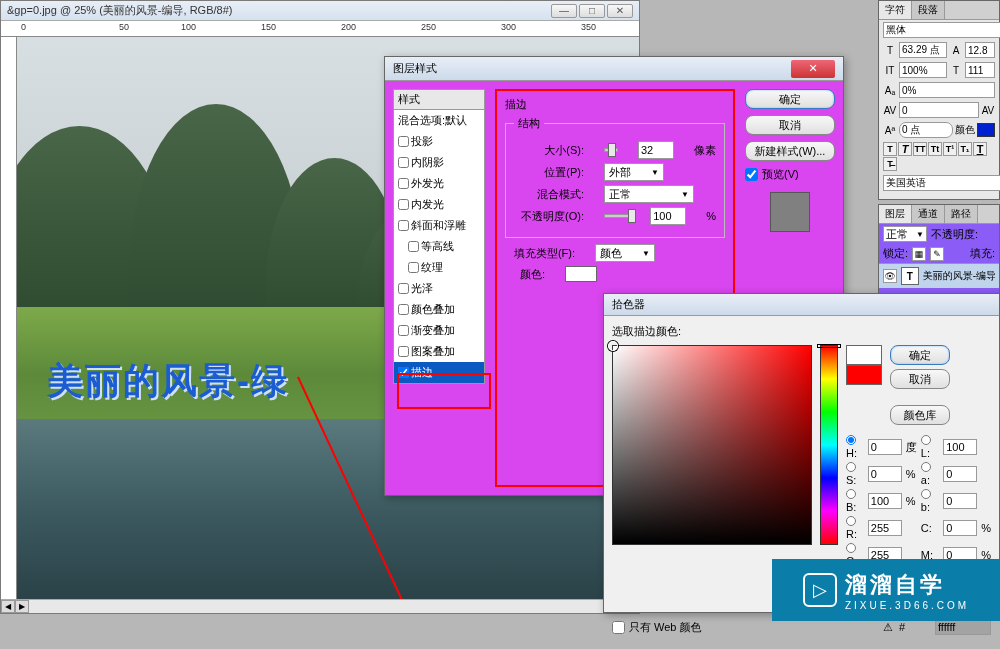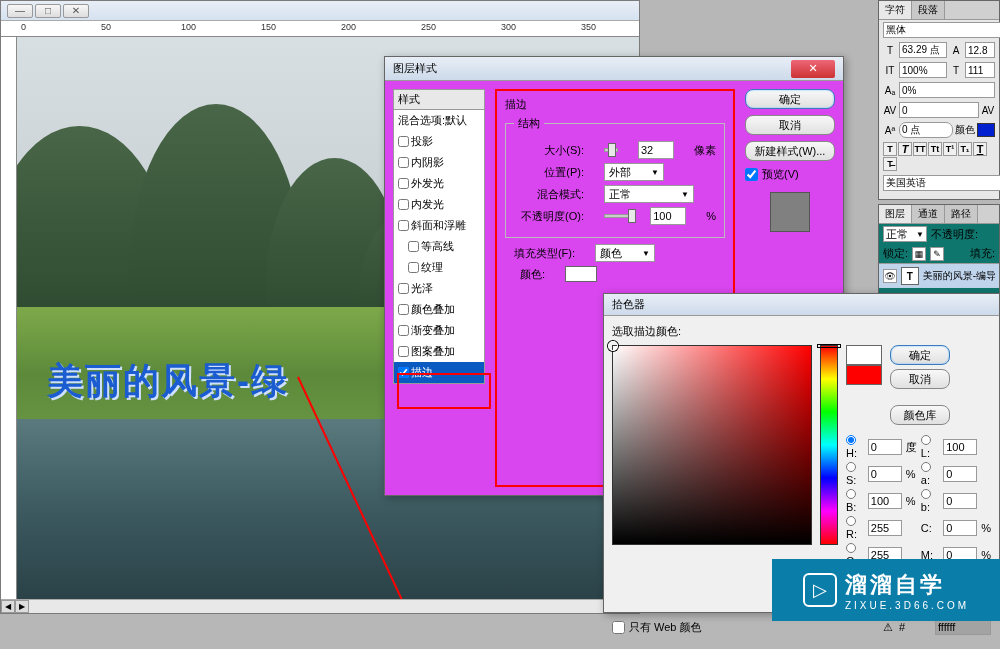--- a/index.html
+++ b/index.html
@@ -82,48 +82,49 @@
 .panel-tab { padding: 2px 6px; background: #e8e8e8; border-right: 1px solid #999; font-size: 10px; }
 .panel-tab.inactive { background: #c8c8c8; }
 .char-row { display: flex; align-items: center; gap: 2px; padding: 2px 4px; }
 .char-icon { width: 14px; font-size: 10px; text-align: center; }
 .char-input { flex: 1; height: 16px; border: 1px solid #999; background: #fff; padding: 0 2px; font-size: 10px; }
 .char-btns { display: flex; gap: 1px; padding: 2px 4px; flex-wrap: wrap; }
 .char-btn { width: 14px; height: 14px; border: 1px solid #999; background: #f0f0f0; font-size: 9px; display: flex; align-items: center; justify-content: center; font-weight: bold; }
 .char-color { width: 18px; height: 14px; background: #0020d0; border: 1px solid #333; }
 
 
-.layers-panel { position: absolute; top: 204px; right: 0; width: 122px; height: 96px; background: #0f766e; border: 1px solid #666; }
+.layers-panel { position: absolute; top: 204px; right: 0; width: 122px; height: 96px; background: #8b5cf6; border: 1px solid #666; }
 .lp-row { display: flex; align-items: center; gap: 4px; padding: 2px 4px; font-size: 10px; }
 .lp-select { width: 44px; height: 16px; border: 1px solid #999; background: #fff; padding: 0 2px; display: flex; align-items: center; }
 .lp-layer { display: flex; align-items: center; gap: 4px; padding: 3px 4px; background: #c0d4ec; border-top: 1px solid #999; }
 .lp-eye { width: 14px; height: 14px; border: 1px solid #999; background: #fff; display: flex; align-items: center; justify-content: center; font-size: 9px; }
 .lp-thumb { width: 18px; height: 18px; border: 1px solid #666; background: #fff; display: flex; align-items: center; justify-content: center; font-size: 10px; font-weight: bold; }
 
 
 .watermark { position: absolute; bottom: 28px; right: 0; width: 228px; height: 62px; background: #0a7da8; display: flex; align-items: center; justify-content: center; gap: 8px; z-index: 30; }
 .wm-icon { width: 34px; height: 34px; border: 2px solid #fff; border-radius: 6px; display: flex; align-items: center; justify-content: center; color: #fff; font-size: 18px; }
 .wm-text { color: #fff; }
 .wm-text .big { font-size: 22px; font-weight: bold; letter-spacing: 3px; }
 .wm-text .small { font-size: 10px; letter-spacing: 3px; }
 </style>
 </head>
 <body>
 
 <div class="doc-window">
   <div class="doc-titlebar">
+    <span class="doc-title">&amp;gp=0.jpg @ 25% (美丽的风景-编导, RGB/8#)</span>
     <div class="win-btns">
       <div class="win-btn">—</div>
       <div class="win-btn">□</div>
       <div class="win-btn">✕</div>
     </div>
   </div>
   <div class="ruler-h">
       <div class="num" style="left: 20px;">0</div>
-      <div class="num" style="left: 100px;">50</div>
+      <div class="num" style="left: 118px;">50</div>
       <div class="num" style="left: 180px;">100</div>
       <div class="num" style="left: 260px;">150</div>
       <div class="num" style="left: 340px;">200</div>
       <div class="num" style="left: 420px;">250</div>
       <div class="num" style="left: 500px;">300</div>
       <div class="num" style="left: 580px;">350</div>
     </div>
   <div class="ruler-v"></div>
   <div class="canvas-area">
     <div class="landscape">

